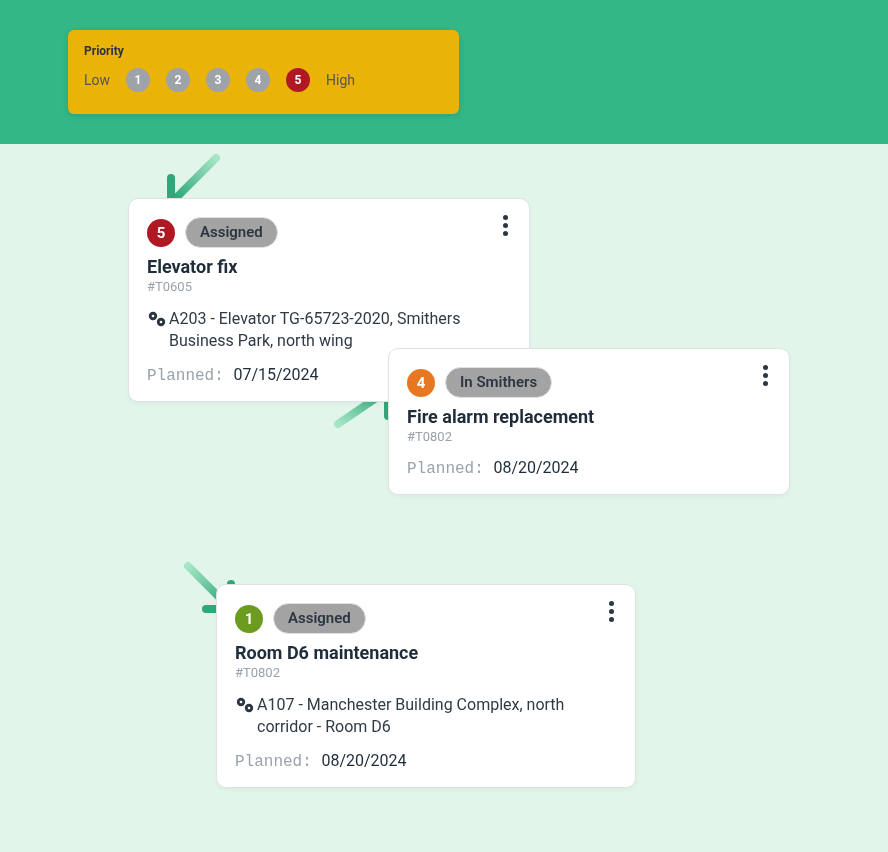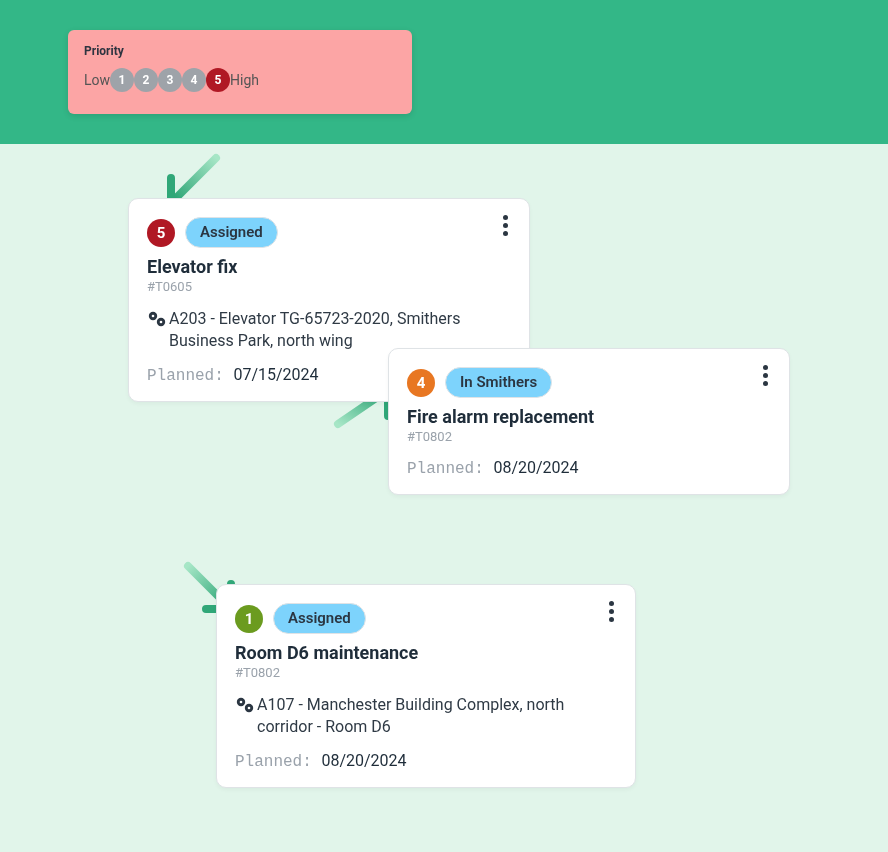--- a/index.html
+++ b/index.html
@@ -25,30 +25,30 @@
   }
   .header-band{
     background:var(--green-bg);
     height:144px;
     width:100%;
     position:absolute;top:0;left:0;
   }
   .priority-card{
     position:absolute;
     left:68px; top:30px;
-    width:344px; height:84px;
-    background:#fca5a5;
+    width:391px; height:84px;
+    background:#eab308;
     border-radius:6px;
     box-shadow:0 2px 6px rgba(0,0,0,.12);
     padding:14px 16px 12px 16px;
   }
   .priority-card .label{
     font-size:12px; font-weight:700; color:#2e3440; margin-bottom:10px;
   }
-  .priority-row{display:flex; align-items:center; gap:0;}
+  .priority-row{display:flex; align-items:center; gap:16px;}
   .priority-row .end{font-size:14px; color:#555;}
   .chip{
     width:24px;height:24px;border-radius:50%;
     display:inline-flex;align-items:center;justify-content:center;
     font-size:12px;font-weight:700;color:#fff;
   }
   .chip.gray{background:var(--chip-gray);}
   .chip.red{background:var(--chip-red);}
 
   .task-card{
@@ -63,21 +63,21 @@
   .badge{
     width:28px;height:28px;border-radius:50%;
     display:flex;align-items:center;justify-content:center;
     color:#fff;font-weight:700;font-size:15px;
   }
   .status-pill{
     border:1px solid var(--border);
     border-radius:18px;
     padding:5px 14px 6px;
     font-size:15px;font-weight:600;color:#2b3642;
-    background:#7dd3fc;
+    background:#a3a3a3;
   }
   .more-btn{
     position:absolute; top:14px; right:12px;
     width:24px;height:24px;
     display:flex;flex-direction:column;align-items:center;justify-content:center;
     gap:3px;cursor:pointer;
   }
   .more-btn span{width:5px;height:5px;border-radius:50%;background:#2b3642;}
   .title{font-size:18px;font-weight:700;color:var(--text-dark);margin-top:8px;}
   .ticket-id{font-size:13px;color:var(--text-muted);margin-top:2px;}

